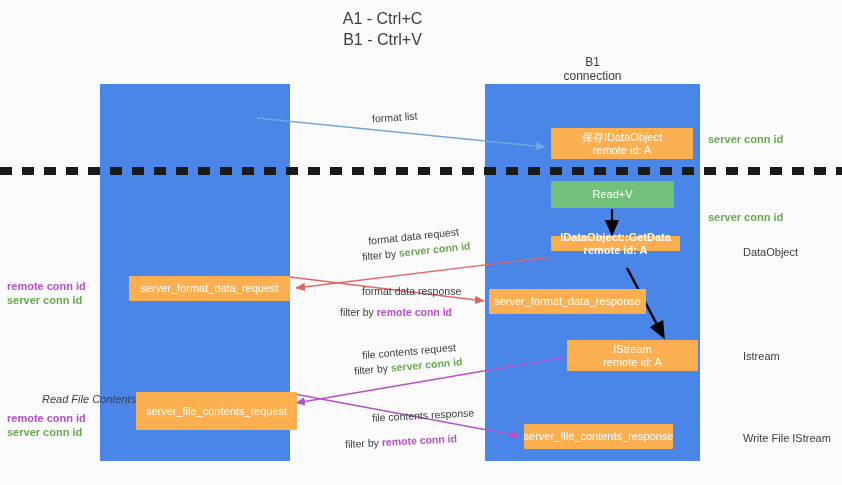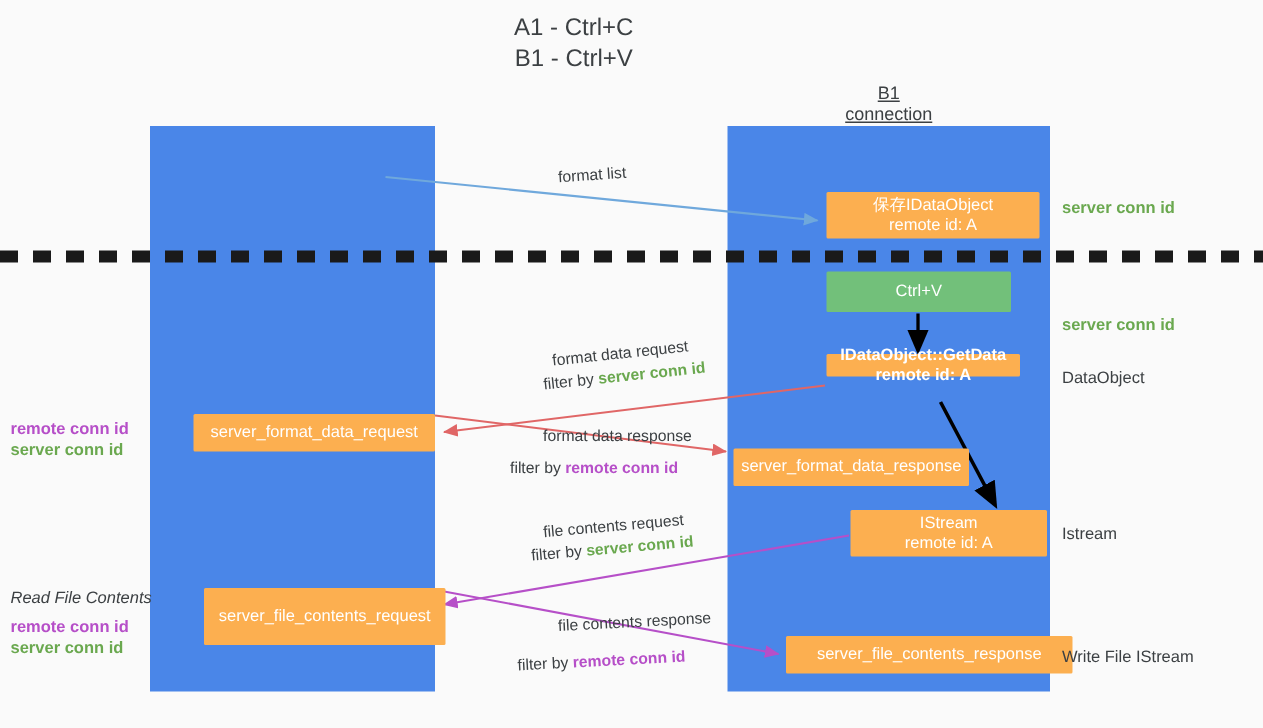--- a/index.html
+++ b/index.html
@@ -36,21 +36,21 @@
 
   
   .col-head {
     font-size: 12px;
     line-height: 14px;
     text-align: center;
     color: #3c4043;
     white-space: pre-line;
   }
   #col-head-a1 { left: 100px; top: 55px; width: 190px; }
-  #col-head-b1 { left: 485px; top: 55px; width: 215px; text-decoration: underline; }
+  #col-head-b1 { left: 485px; top: 55px; width: 215px; }
 
   
   .lane {
     background: #4a86e8;
     top: 84px;
     height: 377px;
   }
   #lane-a1 { left: 100px; width: 190px; }
   #lane-b1 { left: 485px; width: 215px; }
 
@@ -72,34 +72,34 @@
   .node.green { background: #6aa84f; background: #72c07a; }
   .node.orange { background: #fbab4e; background: #fcaf50; }
 
   #n-ctrlc   { left: 133px; top: 104px; width: 123px; height: 29px; }
   #n-save    { left: 551px; top: 128px; width: 142px; height: 31px; }
   #n-ctrlv   { left: 551px; top: 181px; width: 123px; height: 27px; }
   #n-getdata { left: 551px; top: 236px; width: 129px; height: 15px; font-weight: bold; }
   #n-istream { left: 567px; top: 340px; width: 131px; height: 31px; }
 
   #n-fdreq   { left: 129px; top: 276px; width: 161px; height: 25px; }
-  #n-fdres   { left: 489px; top: 299px; width: 157px; height: 25px; }
+  #n-fdres   { left: 489px; top: 289px; width: 157px; height: 25px; }
   #n-fcreq   { left: 136px; top: 392px; width: 161px; height: 38px; }
-  #n-fcres   { left: 524px; top: 424px; width: 191px; height: 25px; }
+  #n-fcres   { left: 524px; top: 424px; width: 149px; height: 25px; }
 
   
   .side-label {
     font-size: 11px;
     line-height: 14px;
     white-space: pre-line;
     z-index: 6;
   }
   .green-t  { color: #6aa84f; font-weight: bold; }
   .purple-t { color: #b64fc8; font-weight: bold; }
-  .plain-t  { color: #3c4043; }
+  .plain-t  { color: #3c4043; margin-left: 35px; }
 
   #lbl-server-1 { left: 708px; top: 132px; }
   #lbl-server-2 { left: 708px; top: 210px; }
   #lbl-dataobject { left: 708px; top: 245px; }
   #lbl-istream { left: 708px; top: 349px; }
   #lbl-writefile { left: 708px; top: 431px; }
 
   #lbl-left-conn { left: 7px; top: 279px; }
   #lbl-read-file { left: 7px; top: 392px; font-style: italic; }
   #lbl-read-conn { left: 7px; top: 411px; }
@@ -180,21 +180,21 @@
 
     <line x1="290" y1="277" x2="484" y2="301" stroke="#e06666" stroke-width="1.4" marker-end="url(#ah-red)"></line>
 
     <line x1="566" y1="357" x2="296" y2="403" stroke="#b64fc8" stroke-width="1.4" marker-end="url(#ah-purple)"></line>
 
     <line x1="289" y1="393" x2="519" y2="436" stroke="#b64fc8" stroke-width="1.4" marker-end="url(#ah-purple)"></line>
   </svg>
 
   <div class="abs node orange" id="n-save">保存IDataObject
 remote id: A</div>
-  <div class="abs node green" id="n-ctrlv">Ctrl+V</div>
+  <div class="abs node green" id="n-ctrlv">Read+V</div>
   <div class="abs node orange" id="n-getdata">IDataObject::GetData
 remote id: A</div>
   <div class="abs node orange" id="n-istream">IStream
 remote id: A</div>
   <div class="abs node orange" id="n-fdreq">server_format_data_request</div>
   <div class="abs node orange" id="n-fdres">server_format_data_response</div>
   <div class="abs node orange" id="n-fcreq">server_file_contents_request</div>
   <div class="abs node orange" id="n-fcres">server_file_contents_response</div>
 
   <div class="abs side-label green-t" id="lbl-server-1">server conn id</div>

